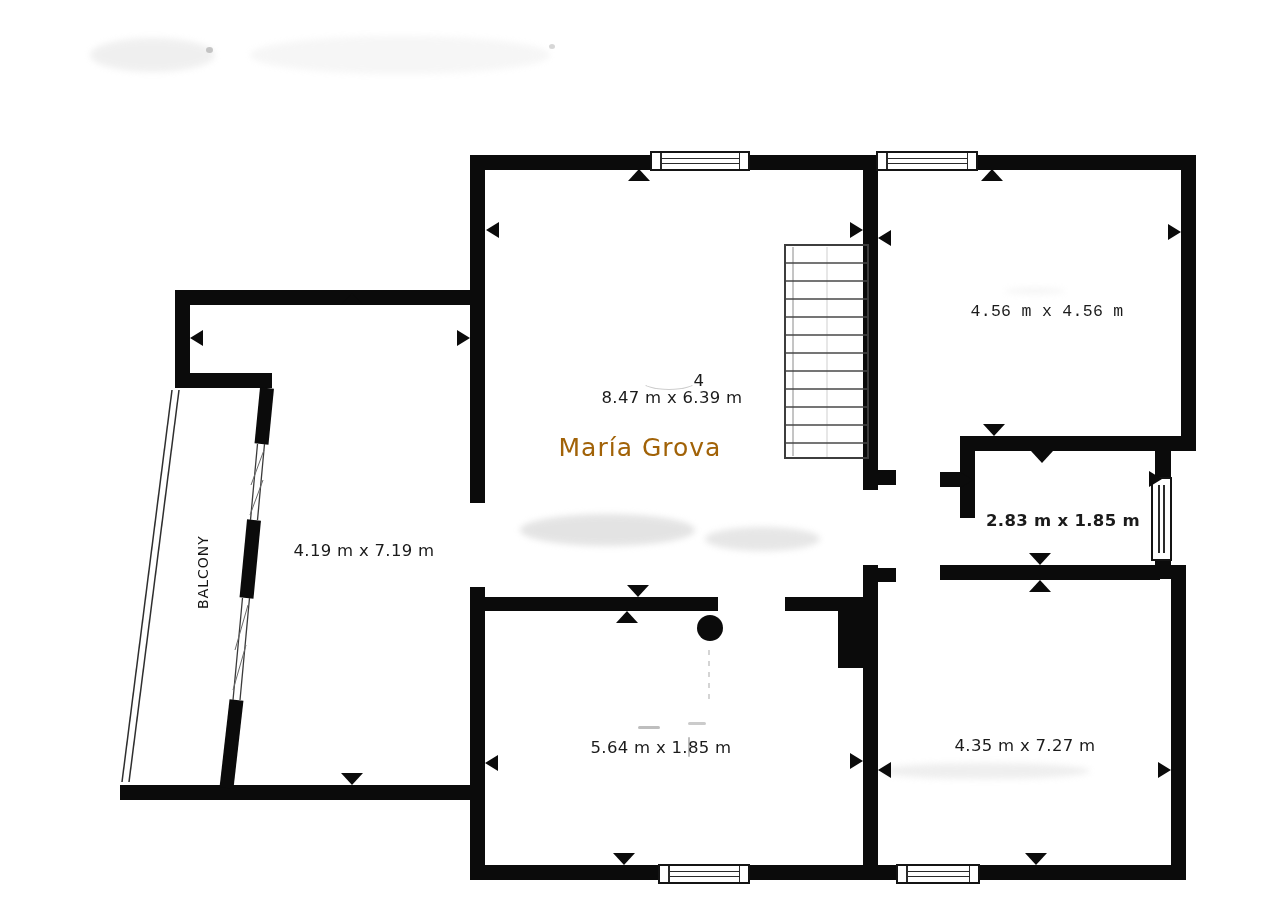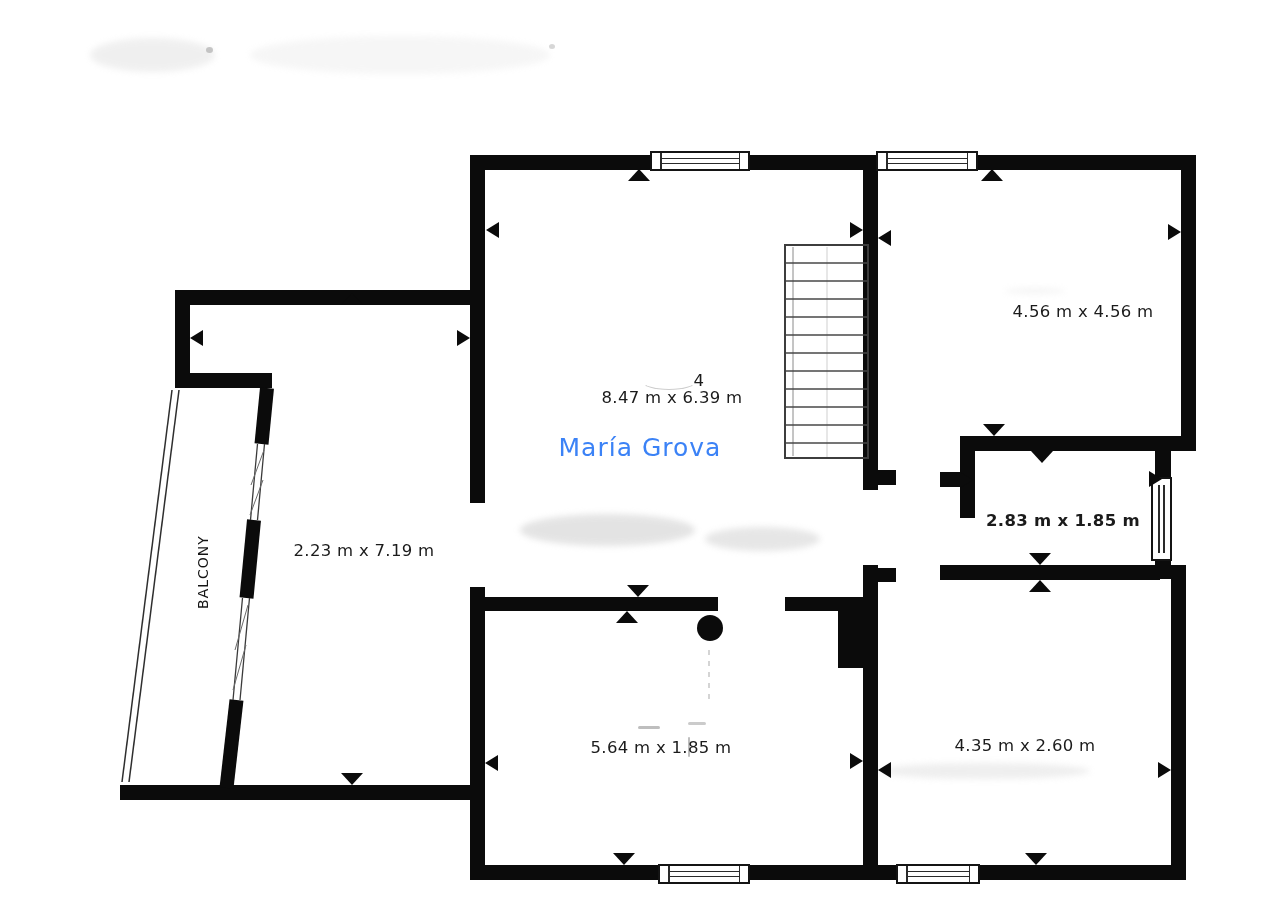--- a/index.html
+++ b/index.html
@@ -16,21 +16,21 @@
   .win-v .l2{top:6px;bottom:6px;left:60%;width:1.5px;}
   .tri{position:absolute;width:0;height:0;}
   .tri-up{border-left:11px solid transparent;border-right:11px solid transparent;border-bottom:12px solid #0b0b0b;}
   .tri-down{border-left:11px solid transparent;border-right:11px solid transparent;border-top:12px solid #0b0b0b;}
   .tri-left{border-top:8px solid transparent;border-bottom:8px solid transparent;border-right:13px solid #0b0b0b;}
   .tri-right{border-top:8px solid transparent;border-bottom:8px solid transparent;border-left:13px solid #0b0b0b;}
   .dim{position:absolute;font-size:16.5px;color:#1b1b1b;white-space:nowrap;
        transform:translateX(-50%);letter-spacing:.3px;}
   .balcony-label{position:absolute;font-size:14px;color:#141414;letter-spacing:1px;white-space:nowrap;
        transform:translate(-50%,-50%) rotate(-90deg);}
-  .watermark{position:absolute;font-size:25px;color:#3b82f6;white-space:nowrap;
+  .watermark{position:absolute;font-size:25px;color:#a16207;white-space:nowrap;
        transform:translateX(-50%);letter-spacing:1px;}
   .smudge{position:absolute;background:#c9c9c9;border-radius:50%;filter:blur(3px);}
   .dot{position:absolute;background:#9a9a9a;border-radius:50%;}
   .column{position:absolute;background:#0b0b0b;border-radius:50%;}
   .dashv{position:absolute;width:2px;opacity:.38;
        background:repeating-linear-gradient(to bottom,#8f8f8f 0 5px,transparent 5px 11px);}
   .arc{position:absolute;border:1.5px solid transparent;border-bottom-color:#c2c2c2;border-radius:50%;opacity:.8;}
   .mark{position:absolute;background:#7d7d7d;border-radius:2px;}
   svg{position:absolute;overflow:visible;}
 </style>
@@ -171,20 +171,20 @@
   <div class="tri tri-right" style="left:850px;top:753px;"></div>
   <div class="tri tri-left" style="left:878px;top:762px;"></div>
   <div class="tri tri-right" style="left:1158px;top:762px;"></div>
   <div class="tri tri-down" style="left:341px;top:773px;"></div>
   <div class="tri tri-down" style="left:613px;top:853px;"></div>
   <div class="tri tri-down" style="left:1025px;top:853px;"></div>
 
   <div class="dim" style="left:699px;top:371px;">4</div>
   <div class="dim" style="left:672px;top:388px;">8.47 m x 6.39 m</div>
   <div class="watermark" style="left:640px;top:433px;">María Grova</div>
-  <div class="dim" style="left:1083px;top:302px;">4.56 m x 4.56 m</div>
+  <div class="dim" style="left:1047px;top:302px;font-family:Liberation Mono, monospace;">4.56 m x 4.56 m</div>
   <div class="dim" style="left:1063px;top:511px;font-weight:bold;">2.83 m x 1.85 m</div>
-  <div class="dim" style="left:364px;top:541px;">2.23 m x 7.19 m</div>
+  <div class="dim" style="left:364px;top:541px;">4.19 m x 7.19 m</div>
   <div class="balcony-label" style="left:203px;top:572px;">BALCONY</div>
   <div class="dim" style="left:661px;top:738px;">5.64 m x 1.85 m</div>
-  <div class="dim" style="left:1025px;top:736px;">4.35 m x 2.60 m</div>
+  <div class="dim" style="left:1025px;top:736px;">4.35 m x 7.27 m</div>
 
 </div>
 
 </body></html>

